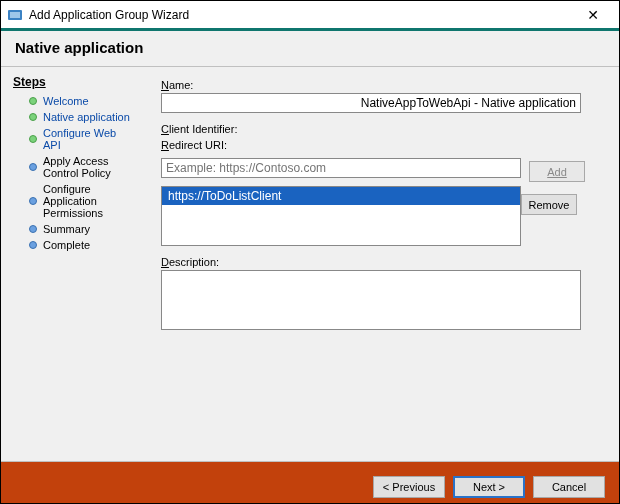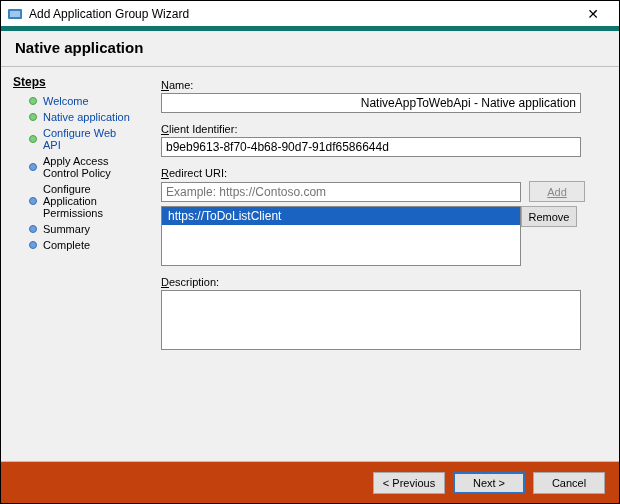--- a/index.html
+++ b/index.html
@@ -8,21 +8,21 @@
     font-family: "Segoe UI", Tahoma, sans-serif;
     font-size: 12px;
     background: #f0f0f0;
     width: 620px; height: 504px;
     border: 1px solid #000;
     display: flex; flex-direction: column;
   }
   .titlebar {
     height: 30px;
     background: #fff;
-    border-bottom: 5px solid #0f766e;
+    border-bottom: 3px solid #0f766e;
     display: flex; align-items: center;
     padding: 0 6px;
   }
   .title-icon {
     width: 16px; height: 16px; margin-right:6px;
   }
   .title-text { flex: 1; font-size: 12px; }
   .close-x { width: 40px; text-align: center; font-size: 14px; cursor: default; }
   .header {
     padding: 8px 14px 10px 14px;
@@ -64,20 +64,21 @@
   .name      { width: 420px; margin:2px 0 6px 0;text-align:right; }
   .cid       { width: 420px; margin:2px 0 6px 0; }
   .uri-row   { margin:2px 0 4px 0; }
   .uri-input { width: 360px; height:20px; color:#4c1d95; }
   .btn {
     min-width:56px; height:21px;
     border:1px solid #a8a8a8;
     background:#e1e1e1;
     font-size:11px;
     cursor:default;
+    margin-top:8px;
   }
   .btn[disabled] { color:#8a8a8a; text-decoration:underline; background:#e8e8e8; }
   .listbox {
     width: 360px; height: 60px; padding:0;
     overflow:hidden;
   }
   .list-selected {
     background:#1a63c0; color:#fff;
     padding:2px 6px; font-size:12px;
   }
@@ -141,21 +142,20 @@
       <span class="dot todo"></span>
       <span class="plain">Complete</span>
     </div>
   </div>
 
   <div class="form">
     <div class="lbl"><u>N</u>ame:</div>
     <input class="txt name" value="NativeAppToWebApi - Native application" style="">
 
     <div class="lbl"><u>C</u>lient Identifier:</div>
-    <input class="txt cid" value="b9eb9613-8f70-4b68-90d7-91df6586644d" style="">
 
     <div class="lbl"><u>R</u>edirect URI:</div>
     <div class="row uri-row">
       <input class="txt uri-input" placeholder="Example: https://Contoso.com" style="">
       <button class="btn" disabled="">Add</button>
     </div>
 
     <div class="remove-row">
       <div class="listbox">
         <div class="list-selected">https://ToDoListClient</div>

